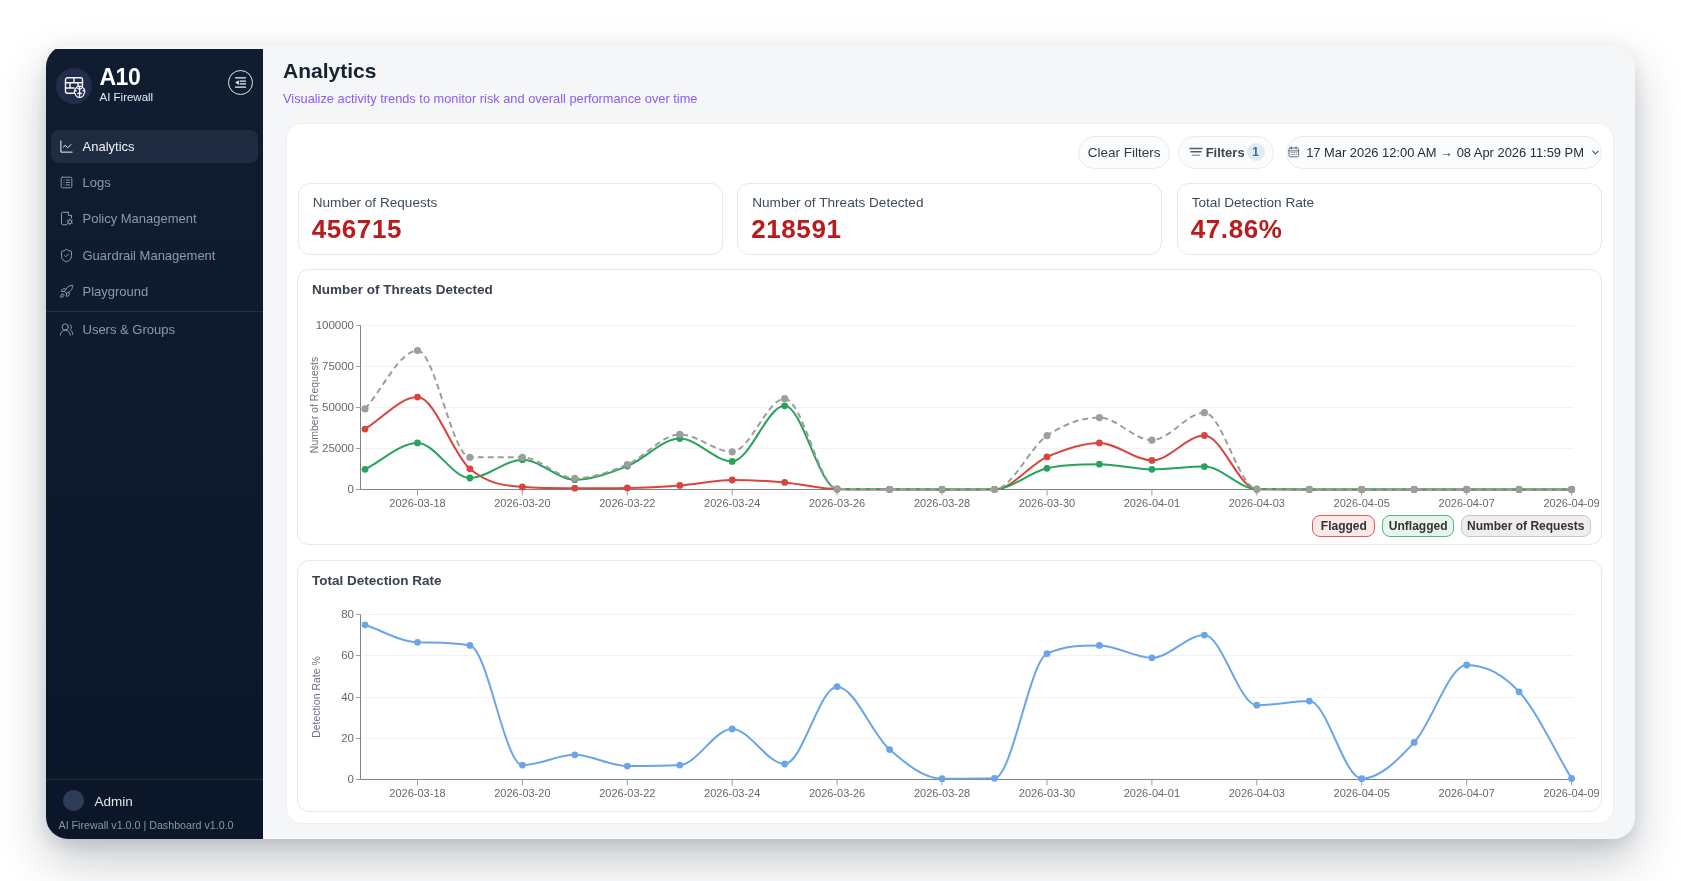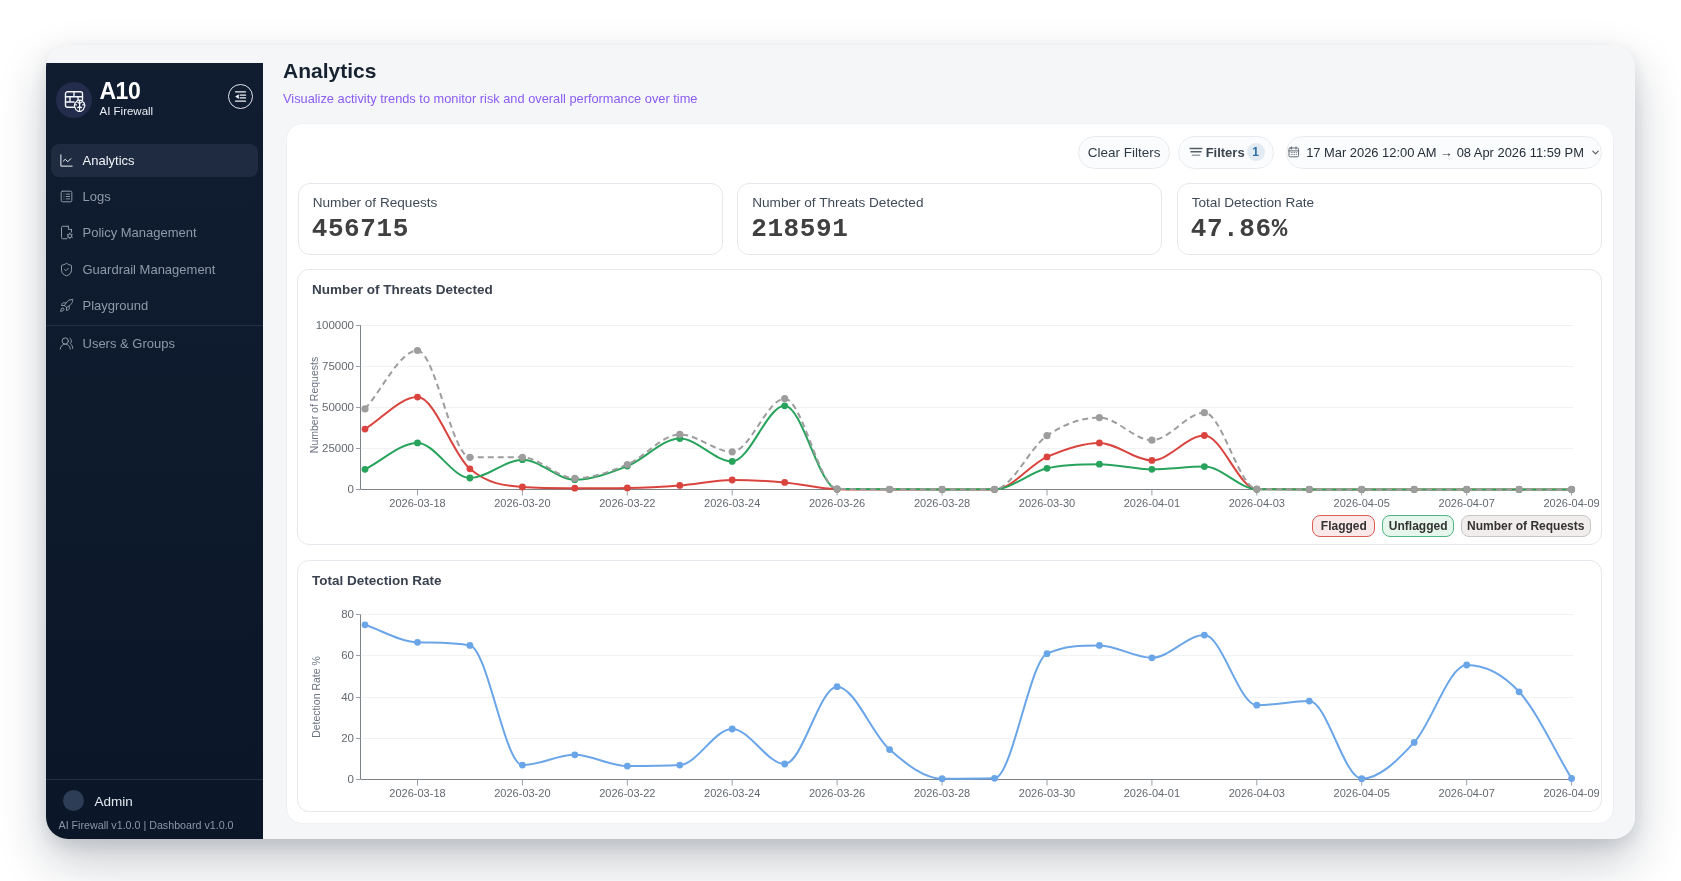--- a/index.html
+++ b/index.html
@@ -1,18 +1,18 @@
 <!DOCTYPE html>
 <html><head><meta charset="utf-8">
 <style>
 * { margin:0; padding:0; box-sizing:border-box; }
 html,body { width:1681px; height:881px; background:#fff; font-family:"Liberation Sans", sans-serif; overflow:hidden; }
 .app { position:absolute; left:45.5px; top:45px; width:1589px; height:793.5px; border-radius:22px;
   box-shadow:0 22px 48px rgba(18,29,45,.24), 0 6px 16px rgba(18,29,45,.10); overflow:hidden; background:#f4f6f8; }
-.sidebar { position:absolute; left:0; top:18px; bottom:0; width:217px; background:linear-gradient(180deg,#101d31 0%,#0b1728 100%); }
+.sidebar { position:absolute; left:0; top:4px; bottom:0; width:217px; background:linear-gradient(180deg,#101d31 0%,#0b1728 100%); }
 .s-head { position:absolute; left:0; top:0; width:100%; height:81px; }
 .badge { position:absolute; left:10px; top:19px; width:36px; height:36px; border-radius:50%; background:#232c4a; display:flex; align-items:center; justify-content:center; }
 .a10 { position:absolute; left:54px; top:15px; color:#fff; font-size:23px; font-weight:700; letter-spacing:-.5px; }
 .aifw { position:absolute; left:54px; top:42px; color:#e7ebf2; font-size:11.5px; }
 .collapse { position:absolute; left:182px; top:21px; width:25px; height:25px; border-radius:50%; border:1.4px solid #dfe4ec; display:flex; align-items:center; justify-content:center; }
 .nav { position:absolute; left:0; top:81px; width:100%; }
 .nav-item { position:relative; margin:0 5px 3.2px 5px; height:33px; border-radius:8px; display:flex; align-items:center; color:#8e9aaa; font-size:13px; }
 .nav-item svg { margin-left:8.5px; flex:0 0 auto; }
 .nav-item span { margin-left:8.5px; }
 .nav-item.active { background:#1e2b41; color:#f0f3f8; }
@@ -29,21 +29,21 @@
 .dd { position:absolute; left:10.4px; top:12.6px; width:249px; height:32px; border:1.3px solid #4c7da9; border-radius:16px; background:#fdfeff; display:flex; align-items:center; color:#36465a; font-size:13.5px; }
 .dd span { margin-left:11px; }
 .dd svg { position:absolute; right:14px; top:8.5px; }
 .pill { position:absolute; top:12.3px; height:33px; border:1px solid #e7ebef; border-radius:16.5px; background:#fbfcfd; display:flex; align-items:center; justify-content:center; font-size:13.5px; color:#2e3a46; }
 .clearf { left:791.3px; width:91.7px; }
 .filters { left:891.3px; width:95.7px; gap:2px; color:#3a4550; font-weight:600; font-size:13px; }
 .fbadge { width:18px; height:18px; border-radius:50%; background:#e2eaf2; color:#2e6ea9; font-size:12px; font-weight:600; display:flex; align-items:center; justify-content:center; }
 .datep { left:998.6px; width:316.4px; gap:6px; font-size:12.9px; color:#242e38; white-space:nowrap; }
 .stat { position:absolute; top:59.8px; width:425.3px; height:71.7px; background:#fff; border:1px solid #e4e7eb; border-radius:12px; }
 .stat .lb { position:absolute; left:14px; top:11px; font-size:13.6px; color:#3f4b59; }
-.stat .vl { position:absolute; left:13px; top:30px; font-size:26px; font-weight:700; color:#404040; letter-spacing:.6px;font-family:Liberation Mono, monospace; }
+.stat .vl { position:absolute; left:13px; top:30px; font-size:26px; font-weight:700; color:#b91c1c; letter-spacing:.6px; }
 .card { position:absolute; left:10px; width:1305px; background:#fff; border:1px solid #e4e7eb; border-radius:12px; }
 .card .ct { position:absolute; left:14px; top:12px; font-size:13.5px; font-weight:700; color:#39424e; }
 .lg { position:absolute; top:244.6px; margin-left:-1px; height:22px; border-radius:8px; display:flex; align-items:center; justify-content:center; font-size:12px; font-weight:700; color:#333; }
 </style></head>
 <body>
 <div class="app">
   <div class="sidebar">
     <div class="s-head">
       <div class="badge">
           <svg width="24" height="24" viewBox="0 0 24 24" fill="none" stroke="#f2f5fa" stroke-width="1.4" stroke-linecap="round" stroke-linejoin="round">

